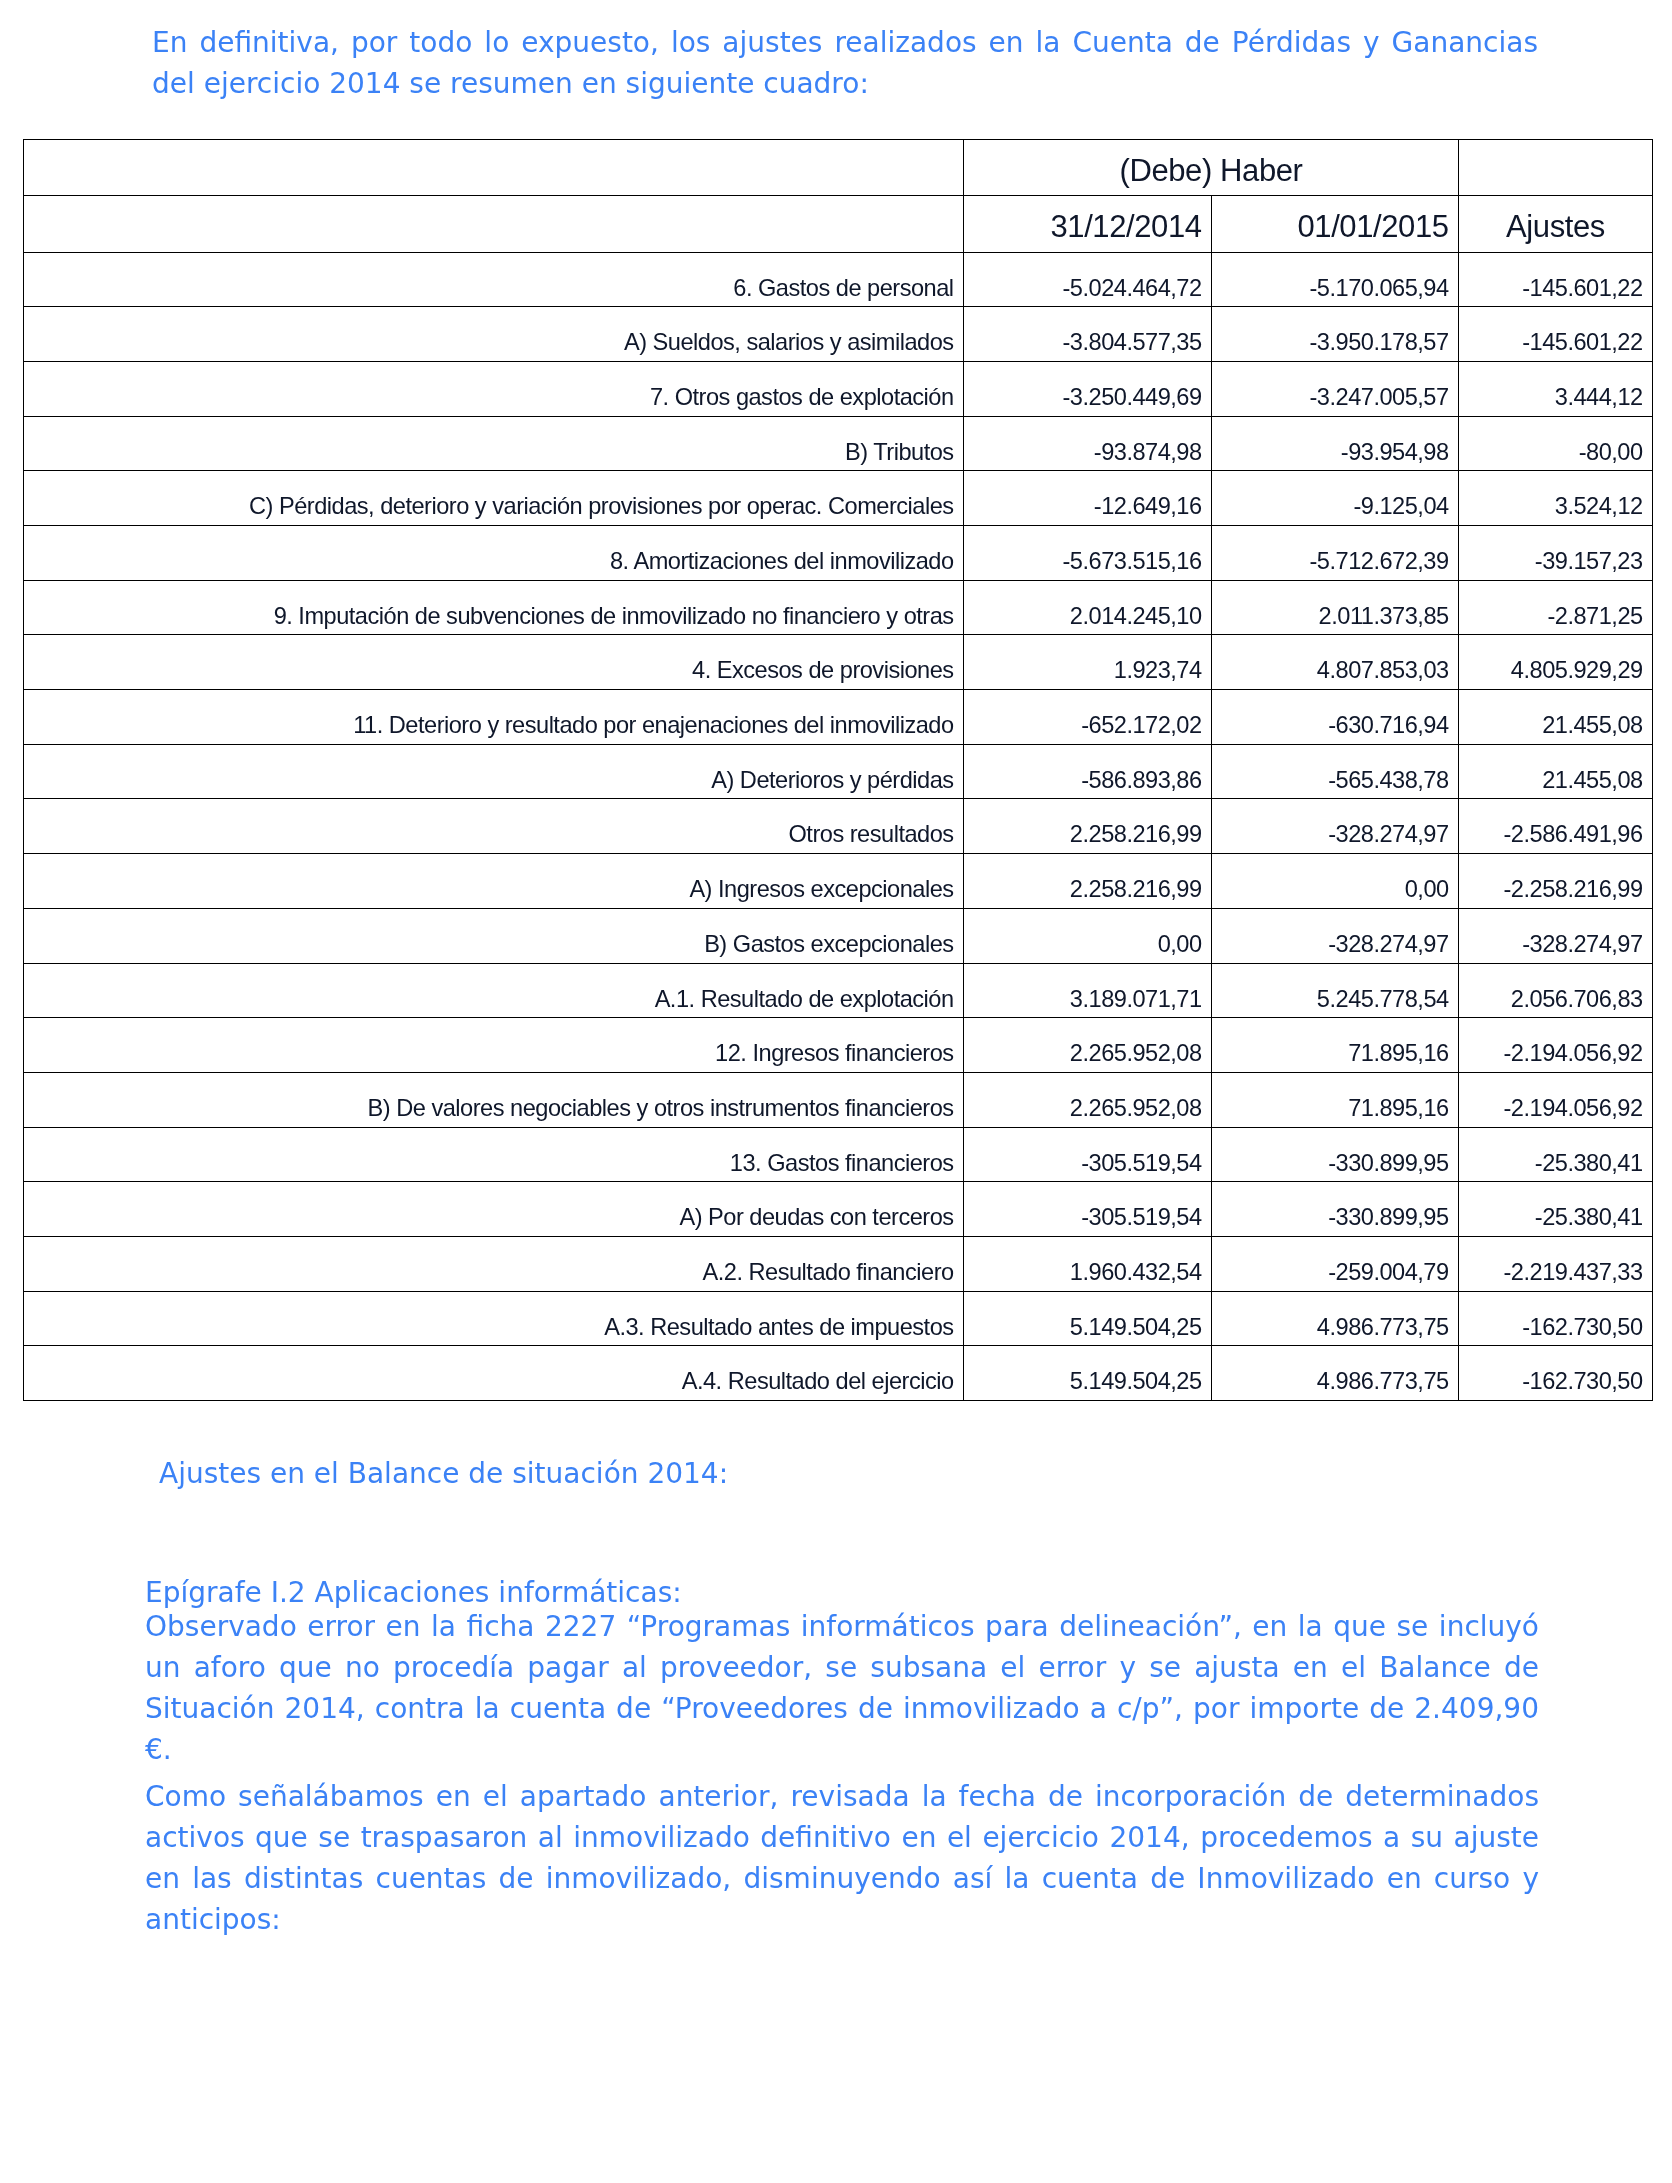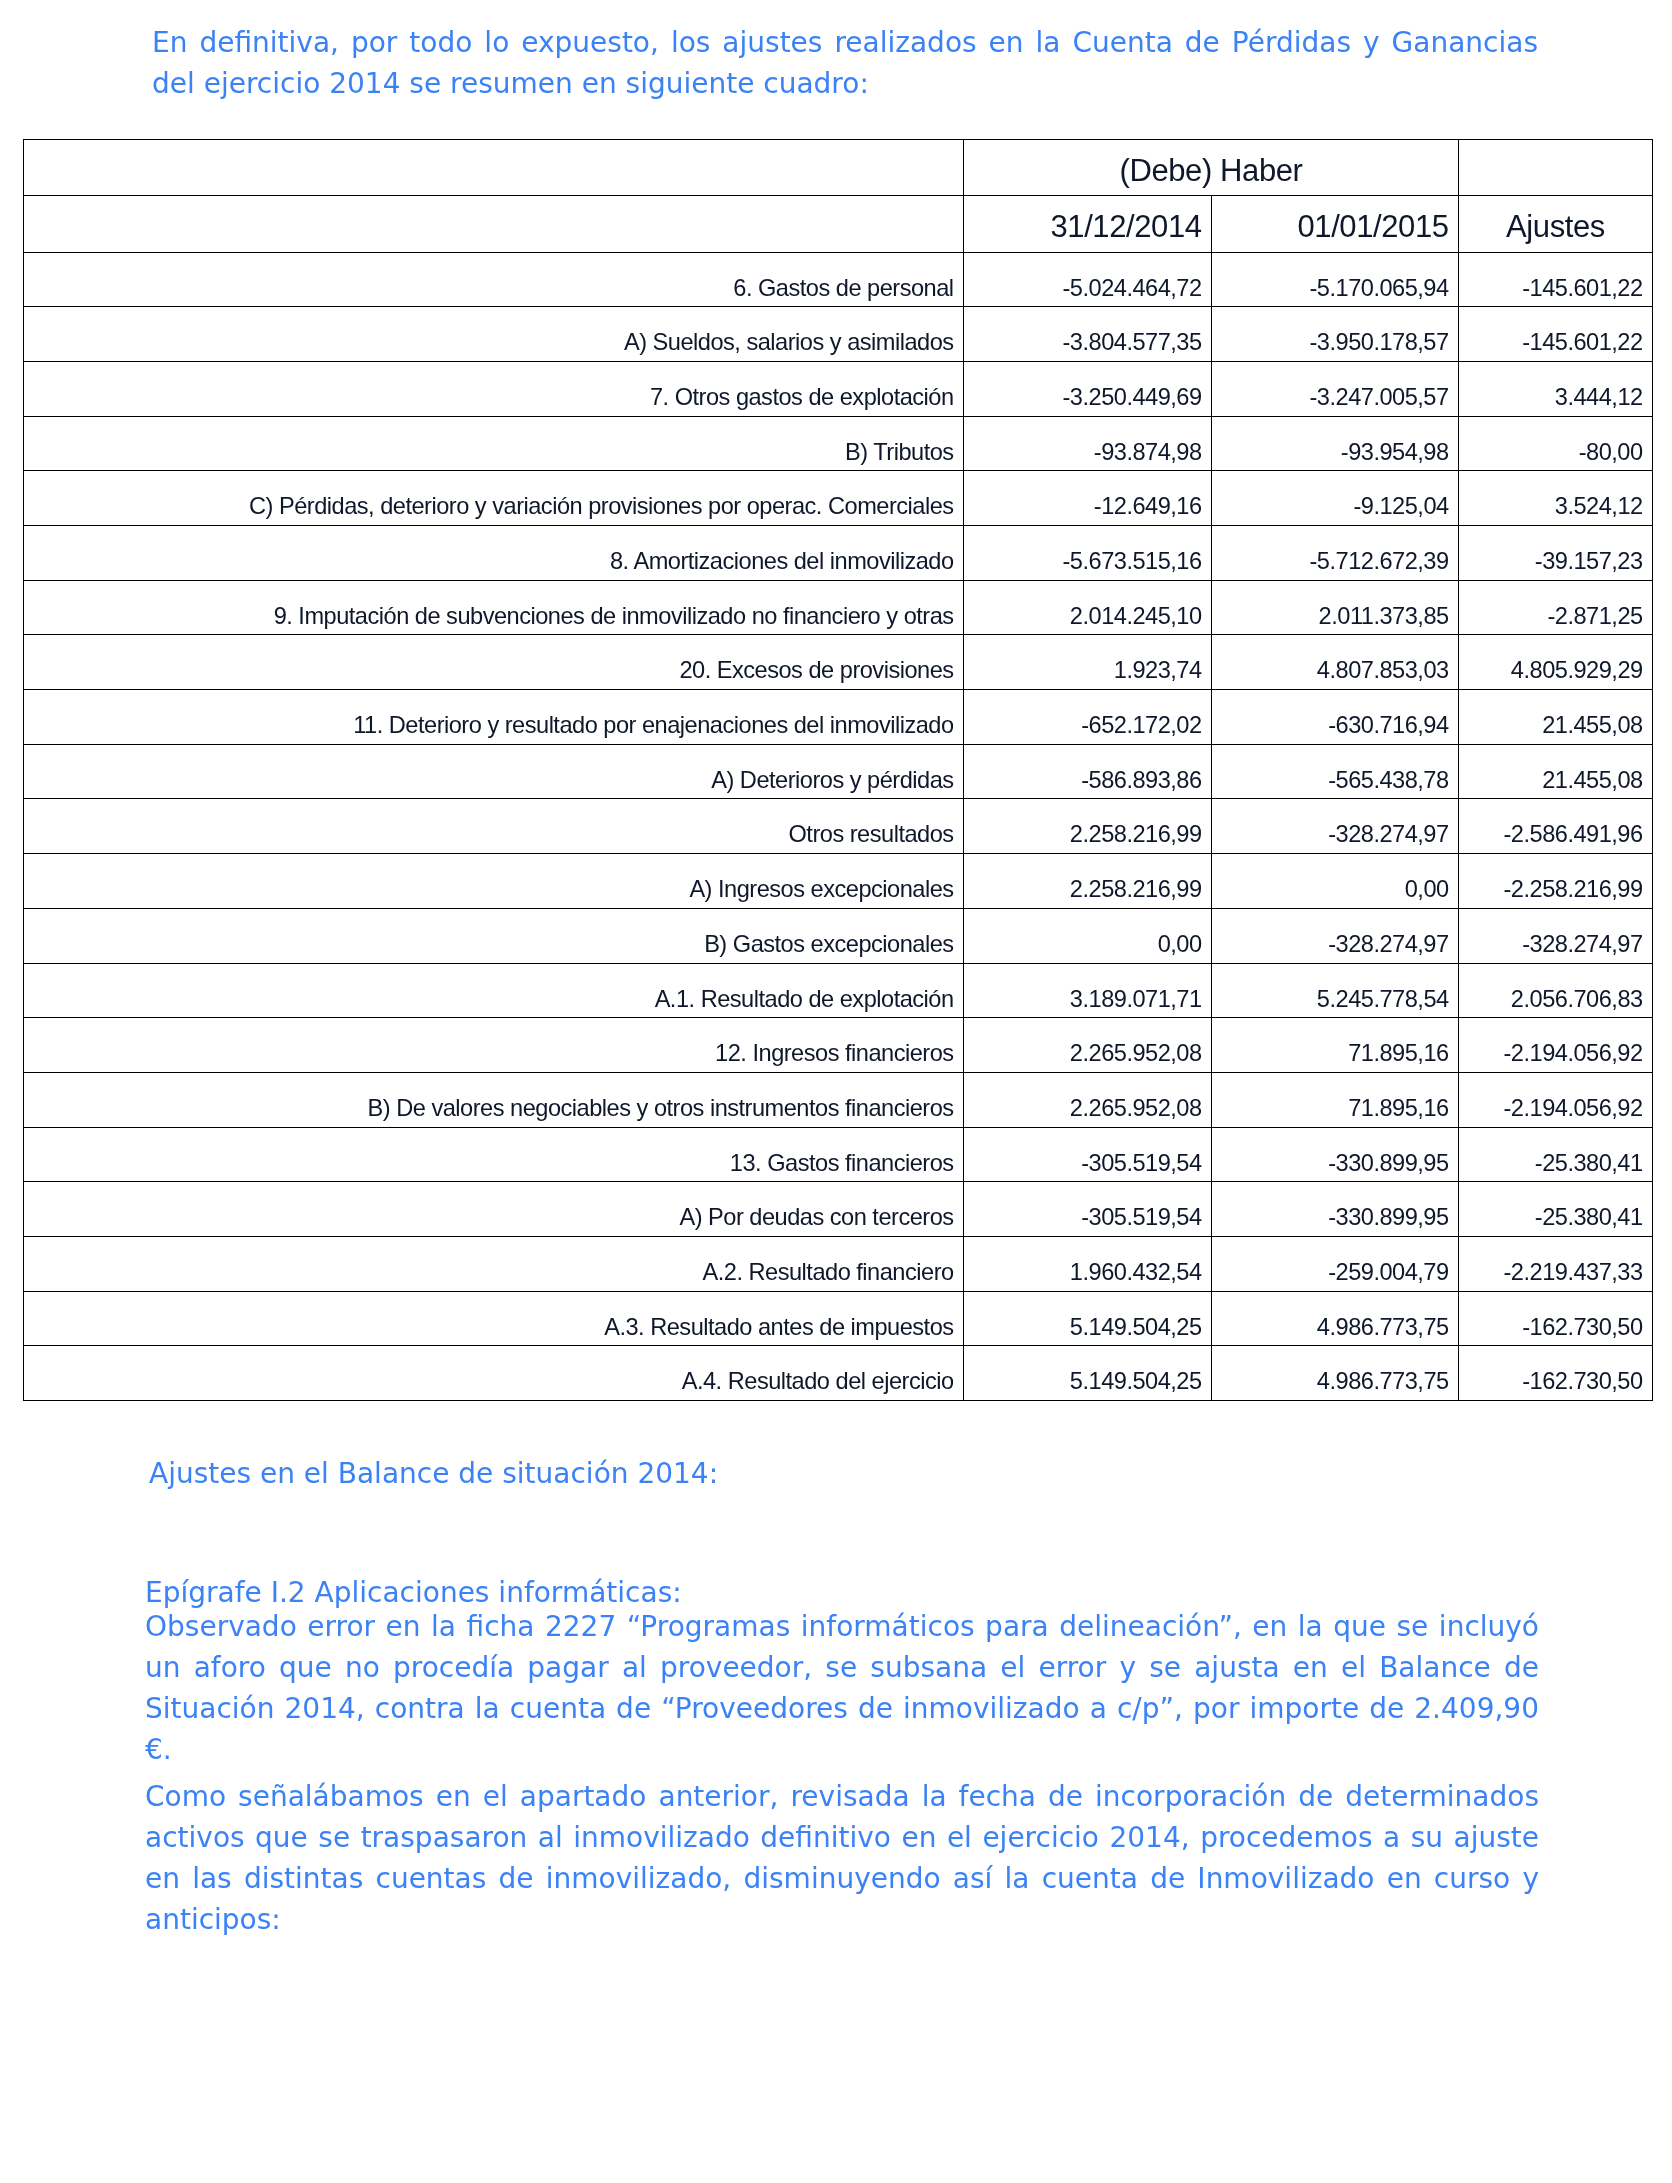--- a/index.html
+++ b/index.html
@@ -4,21 +4,21 @@
 <style>
   html, body { margin: 0; padding: 0; background: #ffffff; }
   body { width: 1672px; height: 2183px; position: relative; overflow: hidden; color: #000; }
   .para {
     position: absolute; left: 152px; width: 1386px;
     font-family: "DejaVu Sans", sans-serif; font-size: 28px; line-height: 41px;
     text-align: justify; margin: 0; color: #3b82f6;
   }
   .para.last-line-left { text-align-last: left; }
   #intro { top: 22px; text-align-last: left; }
-  #balance-title { left: 149px; top: 1453px; }
+  #balance-title { left: 159px; top: 1453px; }
   #epigrafe { left: 145px; top: 1532px; margin-top: 40px; }
   #obs-para { left: 145px; top: 1606px; width: 1394px; }
   #como-para { left: 145px; top: 1776px; width: 1394px; }
 
   table.pyg {
     position: absolute; left: 23px; top: 139px; width: 1629px;
     border-collapse: collapse; table-layout: fixed;
     font-family: Liberation Sans, sans-serif; color: #0f172a;
   }
   table.pyg td {
@@ -99,21 +99,21 @@
         <td class="num">-5.712.672,39</td>
         <td class="num">-39.157,23</td>
       </tr>
       <tr>
         <td class="label ind-c">9. Imputación de subvenciones de inmovilizado no financiero y otras</td>
         <td class="num">2.014.245,10</td>
         <td class="num">2.011.373,85</td>
         <td class="num">-2.871,25</td>
       </tr>
       <tr>
-        <td class="label ind-b">20. Excesos de provisiones</td>
+        <td class="label ind-b">4. Excesos de provisiones</td>
         <td class="num">1.923,74</td>
         <td class="num">4.807.853,03</td>
         <td class="num">4.805.929,29</td>
       </tr>
       <tr>
         <td class="label ind-b">11. Deterioro y resultado por enajenaciones del inmovilizado</td>
         <td class="num">-652.172,02</td>
         <td class="num">-630.716,94</td>
         <td class="num">21.455,08</td>
       </tr>

